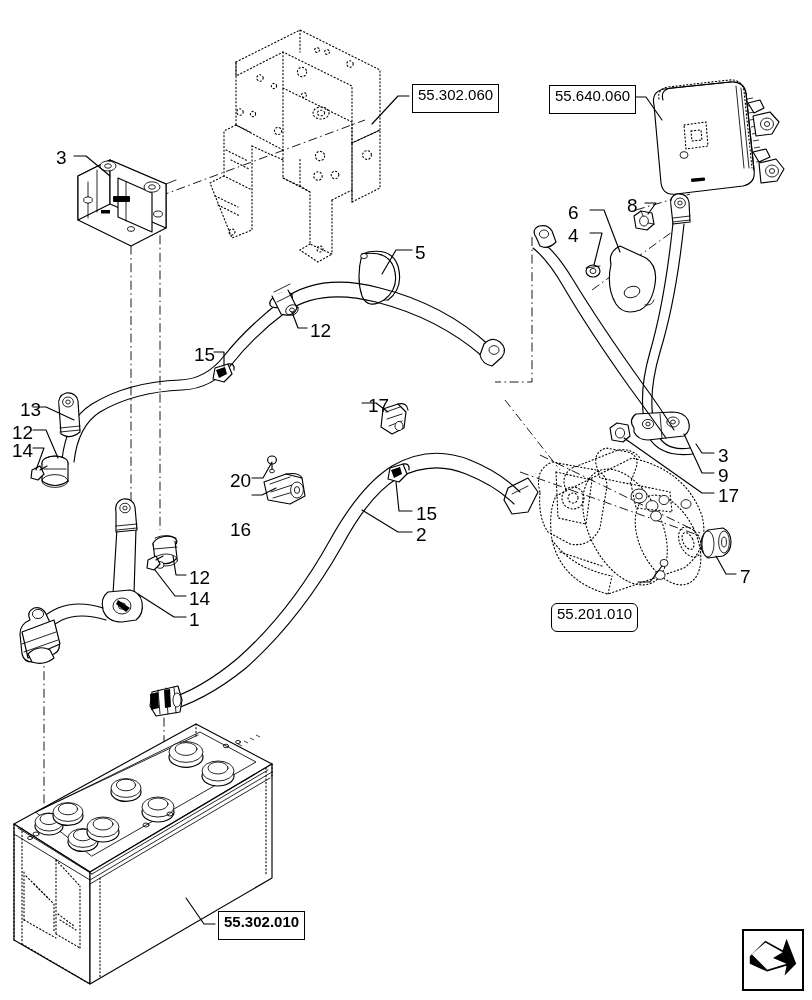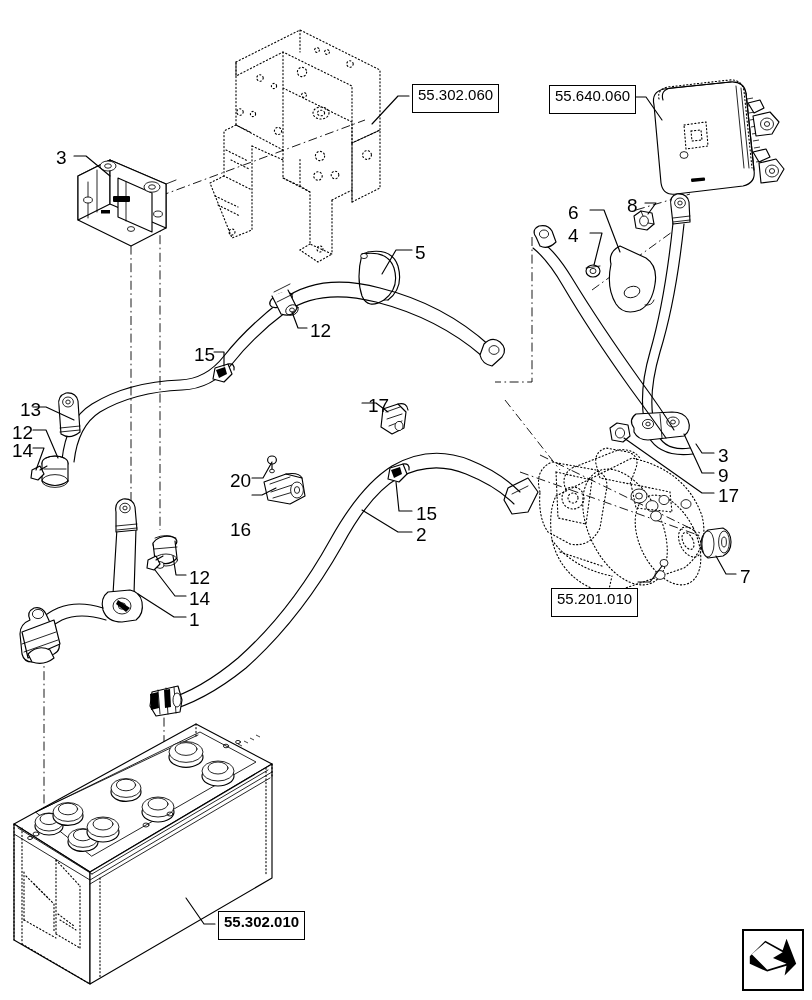--- a/index.html
+++ b/index.html
@@ -540,21 +540,21 @@
       <div class="num" style="left: 568px; top: 226px;">4</div>
       <div class="num" style="left: 718px; top: 446px;">3</div>
       <div class="num" style="left: 718px; top: 466px;">9</div>
       <div class="num" style="left: 718px; top: 486px;">17</div>
       <div class="num" style="left: 740px; top: 567px;">7</div>
     </div>
 
   <div id="refs">
       <div class="refbox plain" style="left: 412px; top: 84px;">55.302.060</div>
       <div class="refbox plain" style="left: 549px; top: 85px;">55.640.060</div>
-      <div class="refbox plain" style="left: 551px; top: 588px;">55.201.010</div>
+      <div class="refbox plain" style="left: 551px; top: 603px; border-radius: 6px;">55.201.010</div>
       <div class="refbox plain" style="left: 218px; top: 911px; font-weight: bold;">55.302.010</div>
     </div>
 
   <div id="nextpage">
     <svg viewBox="0 0 60 60">
       <path d="M6 26 L22 10 L40 20 L44 8 L54 34 L42 46 L44 36 L24 42 L6 34 Z" fill="#000" stroke="none"></path>
       <path d="M8 24 L22 12 L40 22 L30 28 L44 34 L24 40 Z" fill="#fff" stroke="none"></path>
     </svg>
   </div>
 

